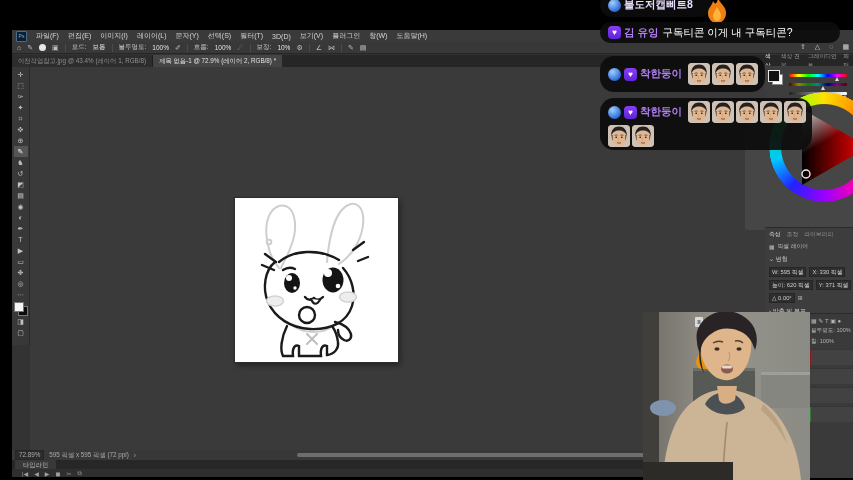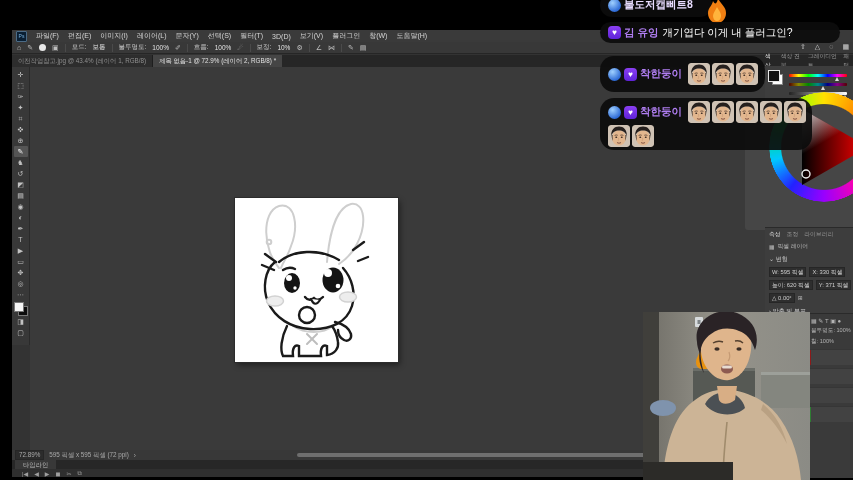--- a/index.html
+++ b/index.html
@@ -362,21 +362,21 @@
     <span class="name" style="color:#e9ddff;">불도저캡삐트8</span>
   </div>
   <svg class="abs" style="left:702px;top:-3px;" width="30" height="28" viewBox="0 0 30 28">
     <path d="M16,1 C18,7 24,9 24,16 C24,22 20,26 15,26 C10,26 6,22 6,16 C6,11 10,9 11,4 C13,8 15,7 16,1 Z" fill="#f07f12"></path>
     <path d="M15,10 C17,14 19,15 19,19 C19,22 17,24 15,24 C13,24 11,22 11,19 C11,16 13,14 15,10 Z" fill="#ffb43c"></path>
   </svg>
 
   <div class="pill" style="left:600px;top:22px;height:21px;width:240px;">
     <span class="badge heart">♥</span>
     <span class="name" style="color:#b07ef2;">김 유잉</span>
-    <span>개기엽다 이게 내 플러그인?</span>
+    <span>구독티콘 이게 내 구독티콘?</span>
   </div>
 
   <div class="pill" style="left:600px;top:56px;height:36px;width:165px;border-radius:14px;">
     <span class="badge globe"></span>
     <span class="badge heart">♥</span>
     <span class="name" style="color:#b07ef2;">착한둥이</span>
     <svg class="face" viewBox="0 0 24 24">
         <use href="#faceEmote"></use>
       </svg>
     <svg class="face" viewBox="0 0 24 24">

